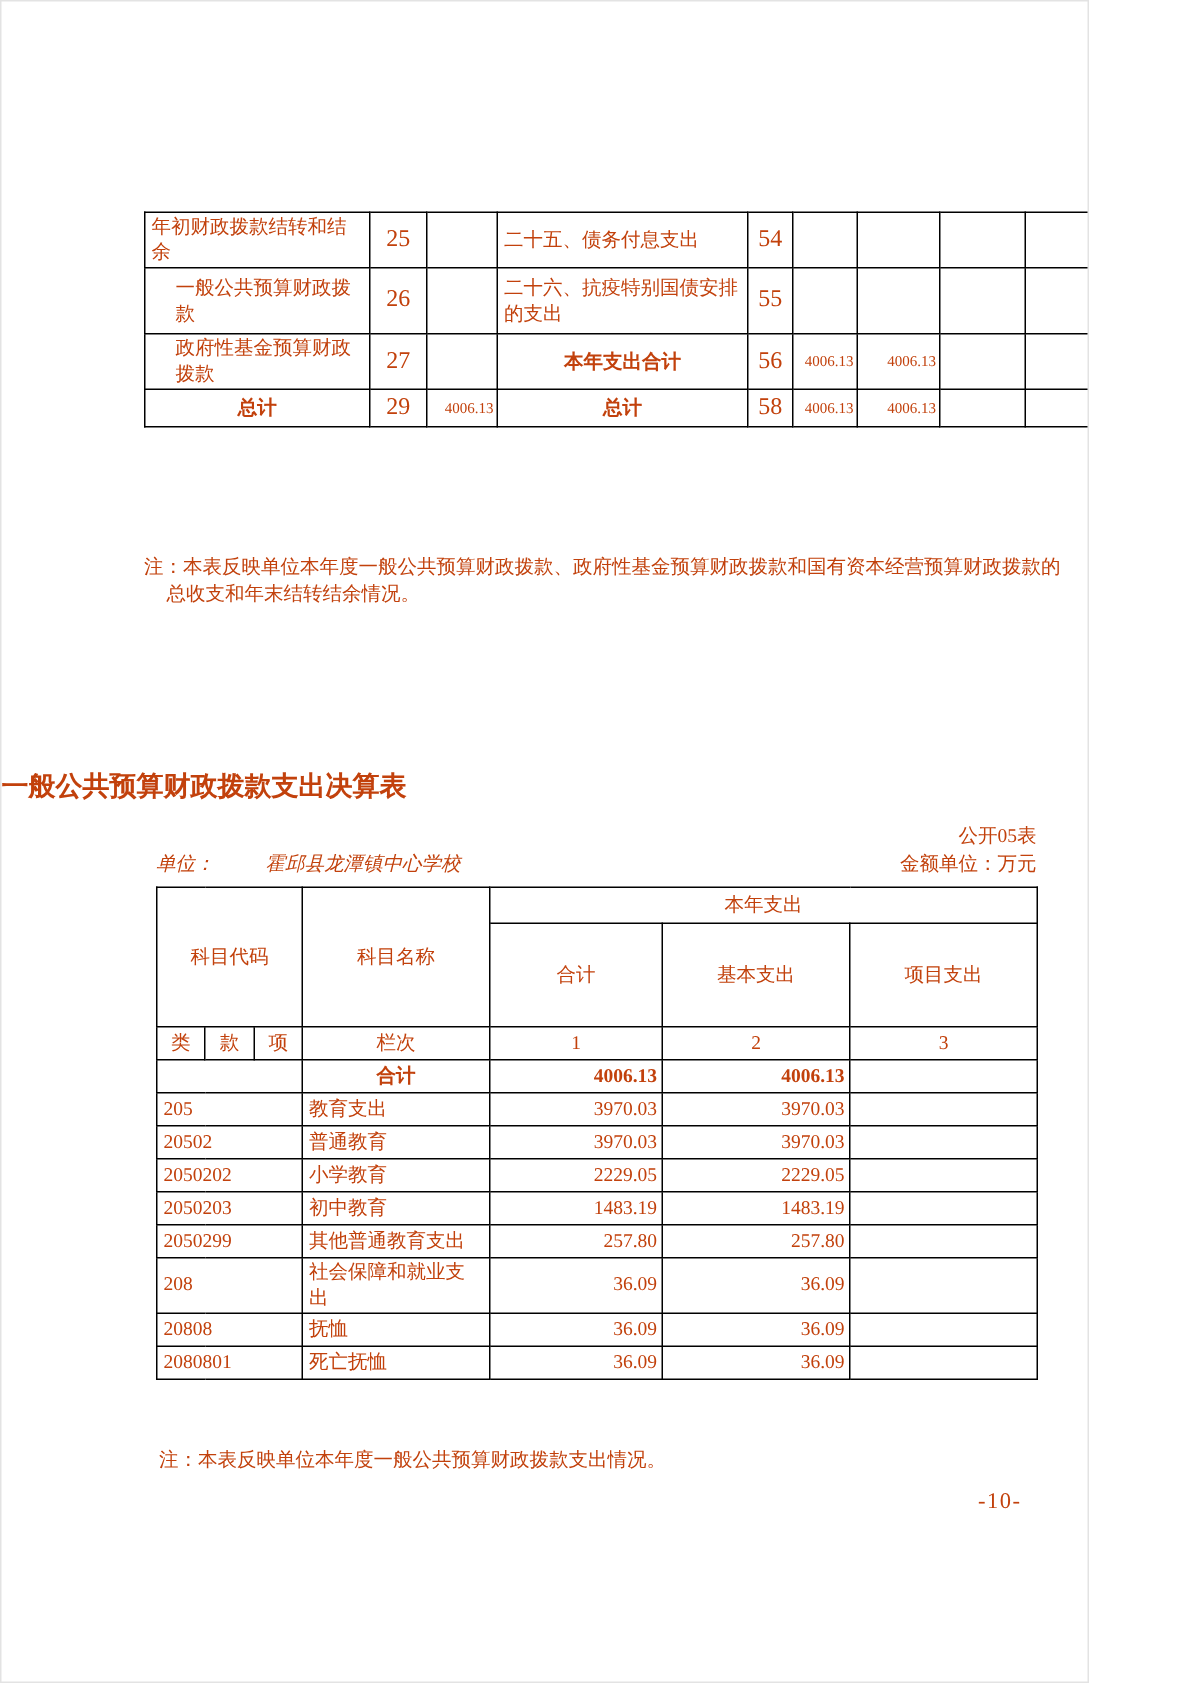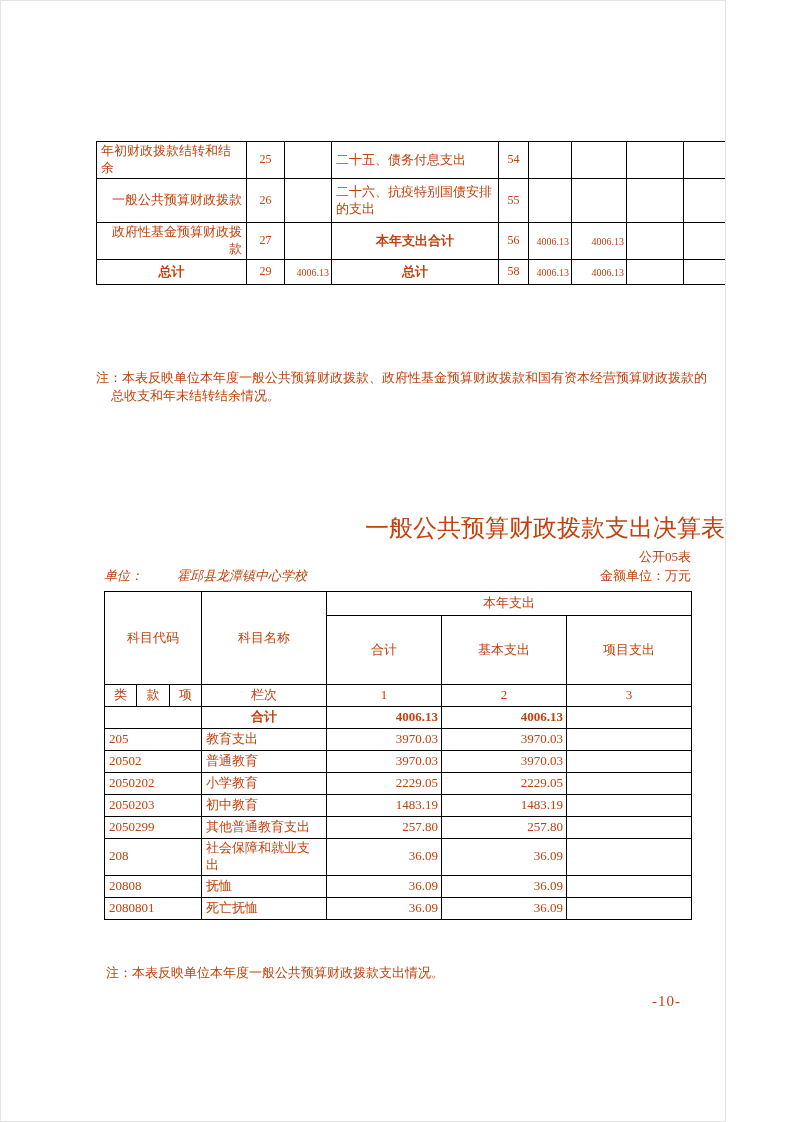--- a/index.html
+++ b/index.html
@@ -7,28 +7,28 @@
     position:relative;width:726px;height:1122px;background:#fff;color:#c2410c;
     font-family:"Liberation Serif","DejaVu Serif",serif;overflow:hidden;
     border:1px solid #e3e3e3;box-sizing:border-box;
   }
   table{border-collapse:collapse;table-layout:fixed;}
   td{border:1px solid #000;font-size:13px;padding:1px 4px;vertical-align:middle;line-height:1.3;overflow:hidden;word-break:break-all;}
   .ctr{text-align:center;padding-left:1px;padding-right:1px;}
   .bold{font-weight:bold;}
   .amt{text-align:right;padding-right:3px;}
   .amt-sm{font-size:10px;text-align:right;padding-right:2px;}
-  .seq{text-align:center;font-size:12px;padding:0;}
-  .indent{padding-left:3px;text-align:right;}
+  .seq{text-align:center;font-size:16px;padding:0;}
+  .indent{padding-left:20px;}
   .t1{position:absolute;left:95px;top:140px;width:642px;}
   .t2{position:absolute;left:103px;top:590px;width:587px;}
   .note{position:absolute;font-size:13px;line-height:1.4;margin-top:44px;}
   .note1{left:95px;top:324px;width:615px;padding-left:15px;text-indent:-15px;box-sizing:border-box;}
   .note2{left:105px;top:919px;}
-  .title2{position:absolute;left:0;top:511px;width:100%;text-align:right;font-size:24px;font-weight:normal;}
+  .title2{position:absolute;left:0;top:511px;width:100%;text-align:left;font-size:18px;font-weight:bold;}
   .tablecode{position:absolute;left:103px;top:547px;width:587px;text-align:right;font-size:13px;}
   .unitline{position:absolute;left:103px;top:566px;width:587px;font-size:13px;display:flex;justify-content:space-between;}
   .unitline .uname{margin-left:34px;}
   .unitleft{display:flex;font-style:italic;}
   .pagenum{position:absolute;left:651px;top:992px;font-size:15px;letter-spacing:1px;}
 </style>
 </head>
 <body>
 
 <div class="page">

